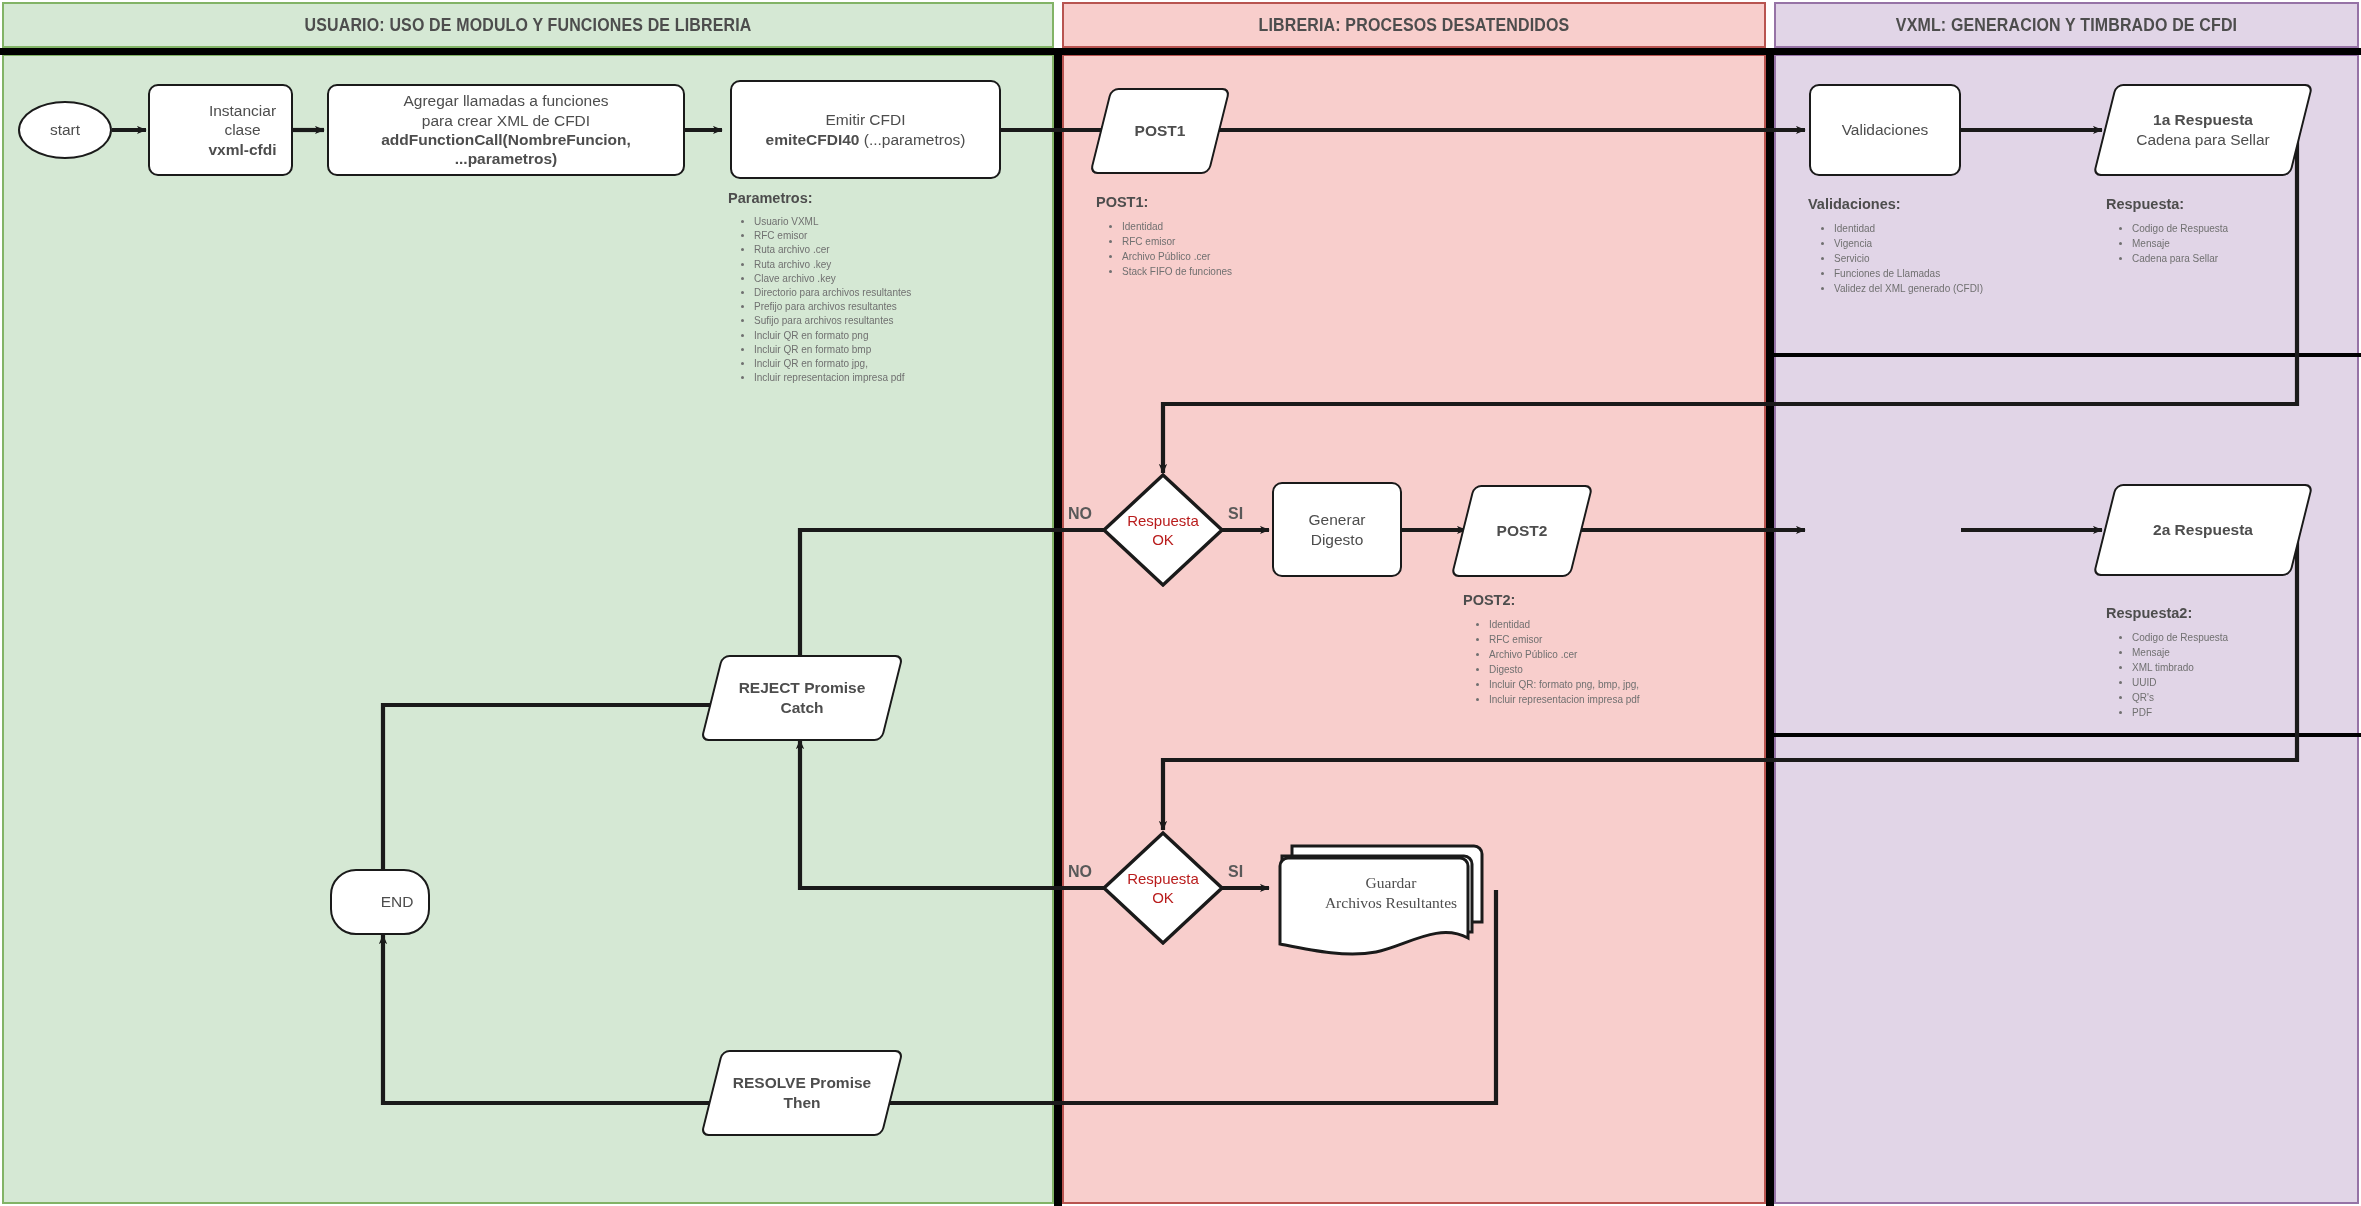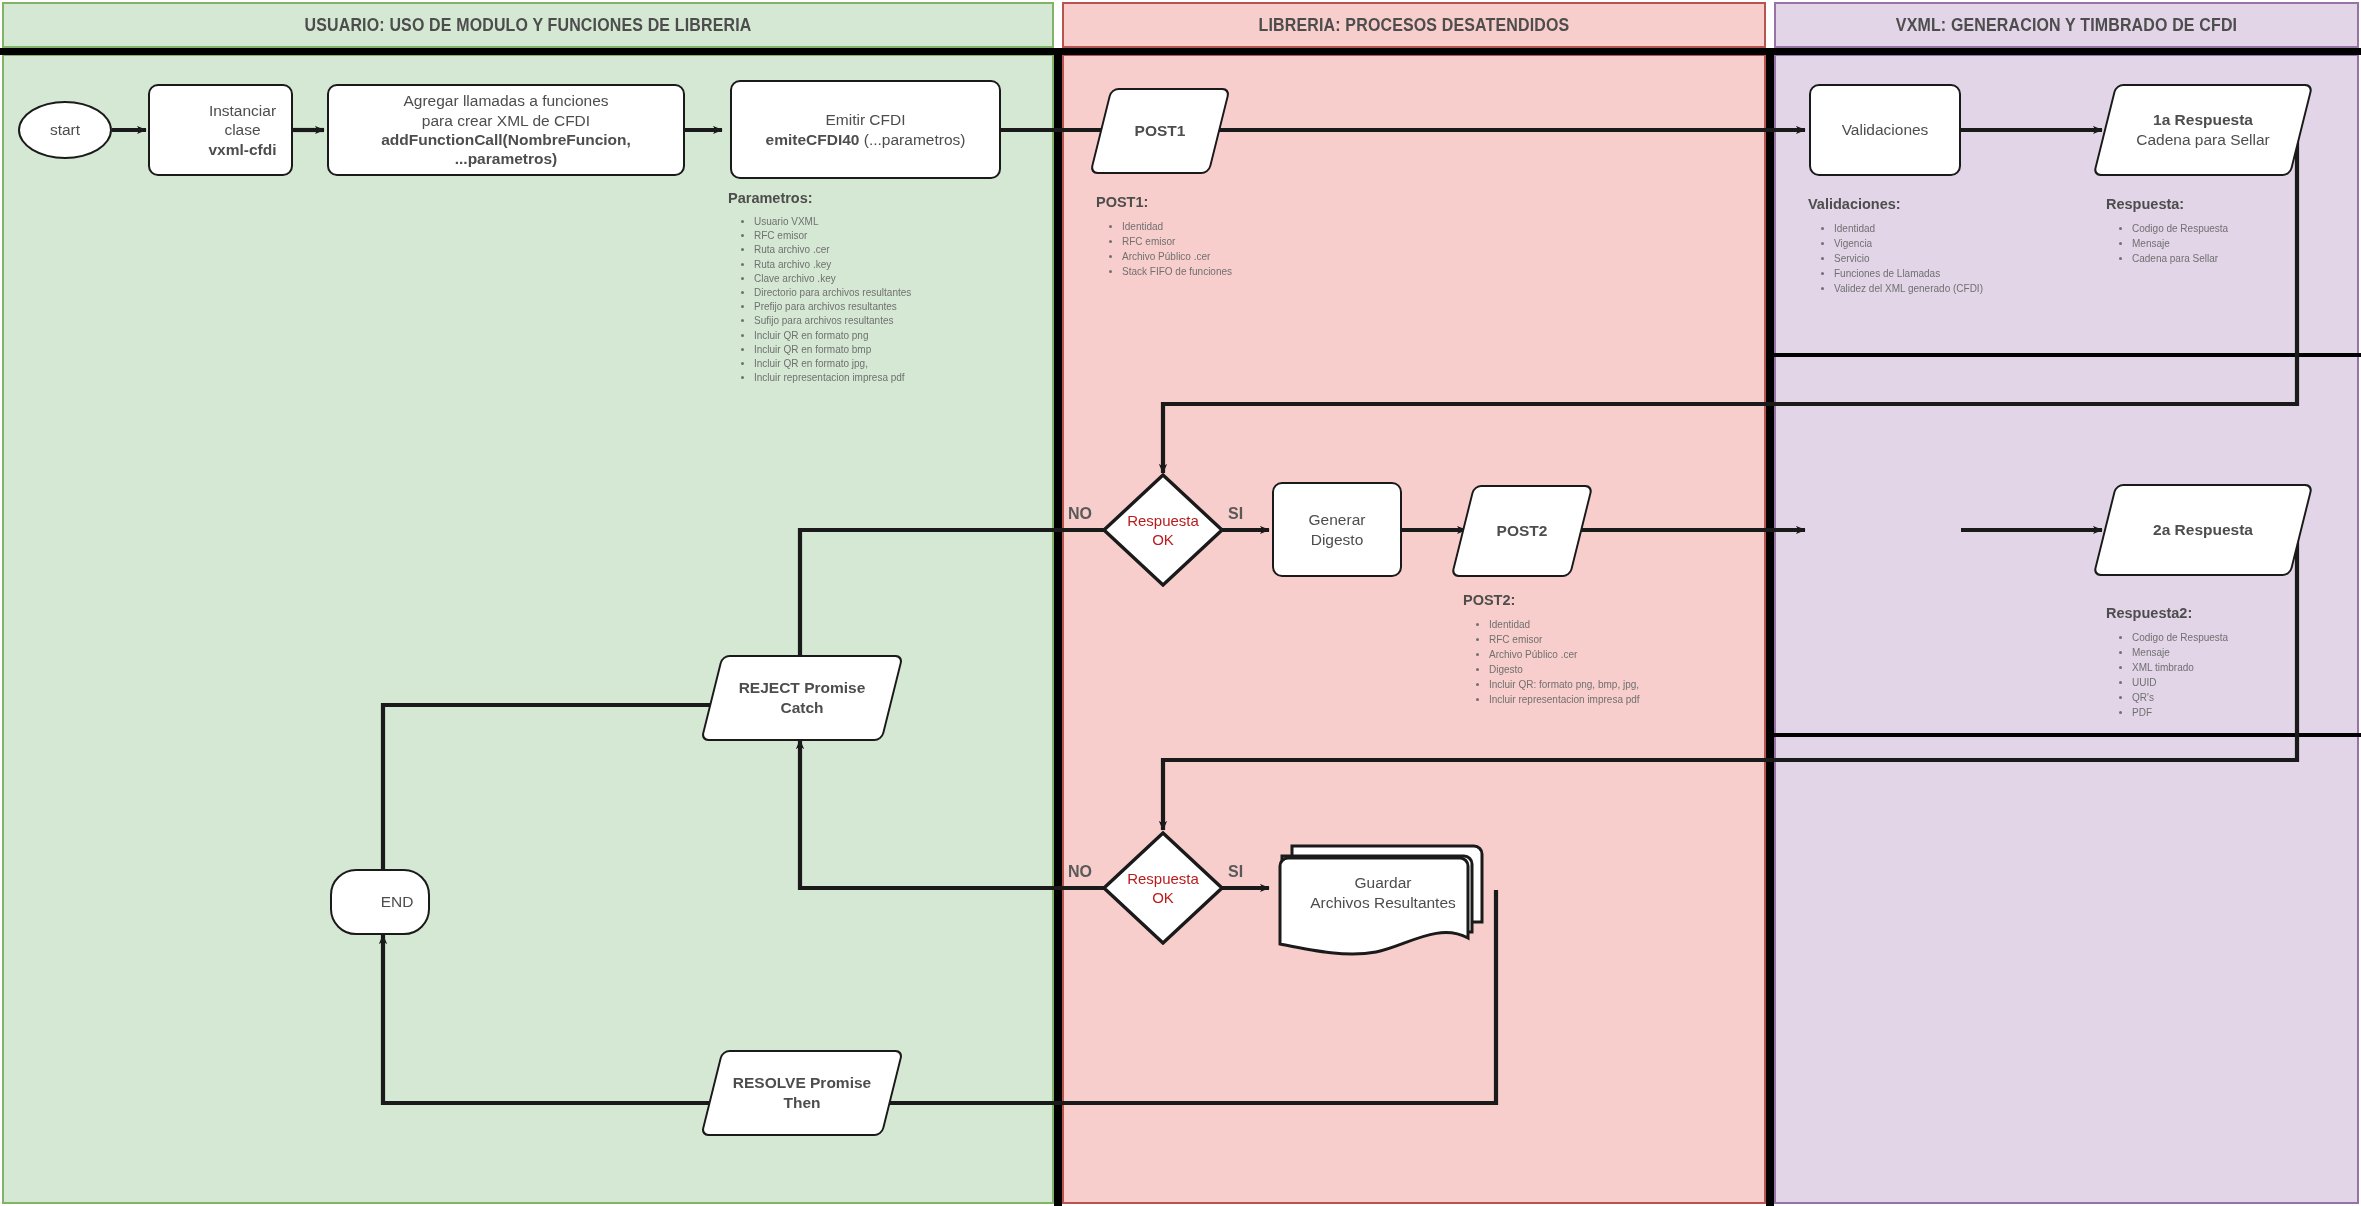--- a/index.html
+++ b/index.html
@@ -44,22 +44,22 @@
 
   
   .diamond{position:absolute;}
   .diamond .dshape{position:absolute;inset:0;}
   .diamond .dtxt{position:absolute;inset:0;display:flex;align-items:center;justify-content:center;
     text-align:center;color:#b91c1c;font-size:15px;line-height:1.3;z-index:2;}
 
   
   .multidoc{position:absolute;}
   .multidoc svg{position:absolute;left:0;top:0;}
-  .multidoc .mtxt{position:absolute;left:4px;top:0;width:100%;display:flex;align-items:center;
-    justify-content:center;text-align:center;color:#4d4d4d;font-size:15.5px;line-height:1.3;z-index:3;}
+  .multidoc .mtxt{position:absolute;left:12px;top:0;width:100%;display:flex;align-items:center;
+    justify-content:center;text-align:center;color:#4d4d4d;font-size:15.5px;line-height:1.3;z-index:3;font-family:Liberation Serif, serif;}
 
   
   .annot{position:absolute;color:#666666;font-size:14.5px;font-family:"Liberation Sans",sans-serif;}
   .annot .head{font-weight:bold;color:#4d4d4d;font-size:14.5px;margin-bottom:9px;}
   .annot ul{margin:0;padding-left:26px;list-style:disc;}
   .annot li{line-height:1.5;color:#707070;font-size:10px;}
   .annot.tight li{line-height:1.42;}
 
   .edgelabel{position:absolute;font-weight:bold;color:#595959;font-size:16px;
      font-family:"Liberation Sans",sans-serif;}

